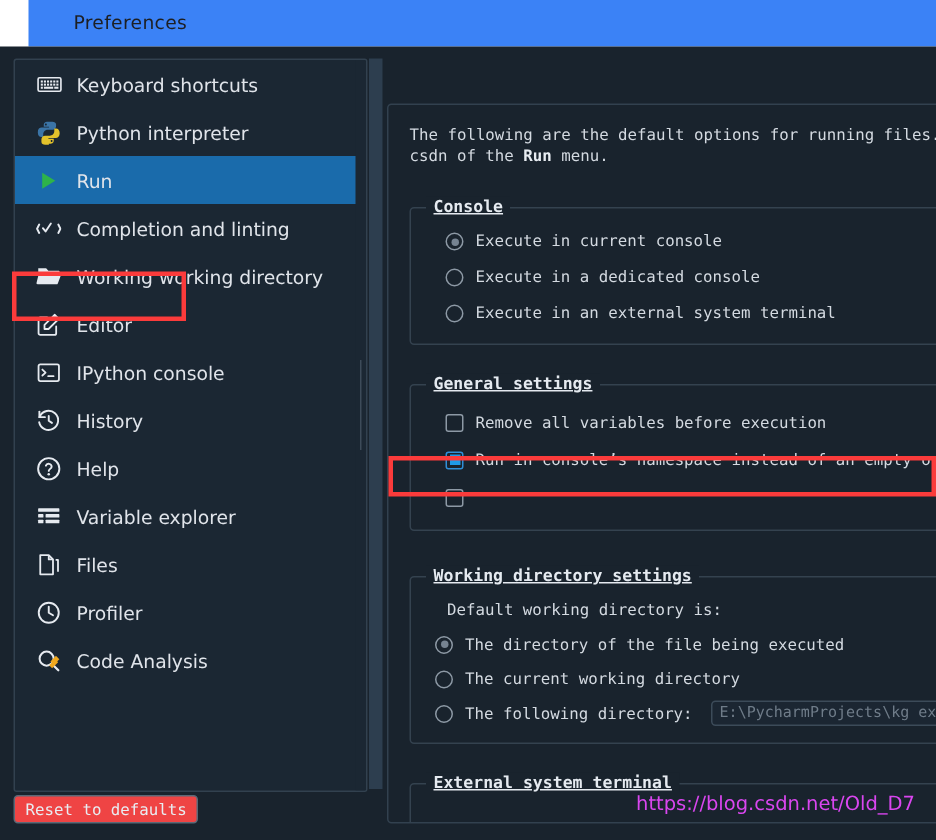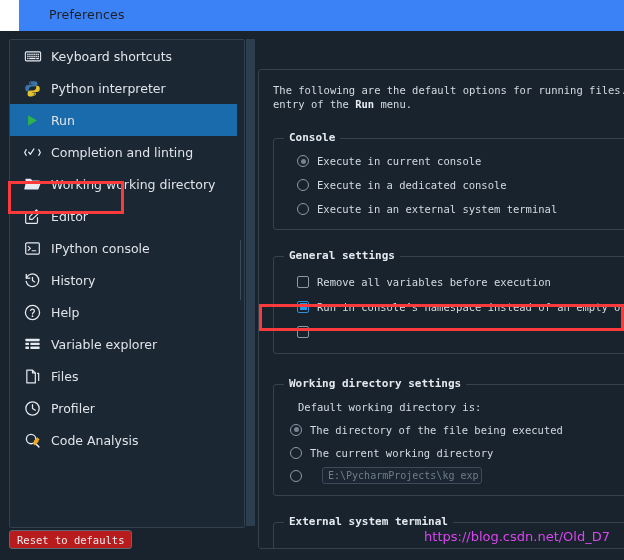--- a/index.html
+++ b/index.html
@@ -133,20 +133,21 @@
   .group-title {
     position: absolute;
     left: 10px; top: -8px;
     background: #19232d;
     padding: 0 5px;
     font-size: 11px;
     font-weight: bold;
     color: #e5eaf0;
     font-family: "DejaVu Sans Mono", monospace;
     white-space: nowrap;
+    text-decoration: underline;
   }
   .opt-row {
     display: flex;
     align-items: center;
     height: 24px;
     padding-left: 23px;
     font-size: 10.5px;
     color: #d4dae1;
     white-space: nowrap;
     font-family: "DejaVu Sans Mono", monospace;
@@ -218,21 +219,21 @@
     box-sizing: border-box;
     white-space: nowrap;
     overflow: hidden;
   }
 
   
   #reset-btn {
     position: absolute;
     left: 9px; top: 499px;
     height: 19px;
-    background: #b91c1c;
+    background: #ef4444;
     border: 1px solid #5b6977;
     border-radius: 3px;
     color: #e8edf2;
     font-size: 10.5px;
     font-family: "DejaVu Sans Mono", monospace;
     display: flex;
     align-items: center;
     padding: 0 7px;
     box-sizing: border-box;
     white-space: nowrap;
@@ -417,21 +418,21 @@
     <div id="sidebar-scroll">
       <div id="sidebar-scroll-line"></div>
     </div>
   </div>
 
   <div id="middle-scroll"></div>
 
   <div id="content">
 
     <div id="intro"><span>The following are the default options for running files. The</span>
-<span>entry of the </span><b>Run</b><span> menu.</span></div>
+<span>csdn of the </span><b>Run</b><span> menu.</span></div>
 
     <div class="group" id="group-console" style="top:68px; height:92px;">
       <div class="group-title">Console</div>
       <div style="padding-top:10px;">
         <div class="opt-row">
           <span class="radio checked"></span>
           <span>Execute in current console</span>
         </div>
         <div class="opt-row">
           <span class="radio"></span>
@@ -470,20 +471,21 @@
         <div class="opt-row" style="height:23px; padding-left:16px;">
           <span class="radio checked"></span>
           <span>The directory of the file being executed</span>
         </div>
         <div class="opt-row" style="height:23px; padding-left:16px;">
           <span class="radio"></span>
           <span>The current working directory</span>
         </div>
         <div class="opt-row" style="height:23px; padding-left:16px;">
           <span class="radio"></span>
+          <span>The following directory:</span>
           <span class="textfield" style="width:160px; margin-left:12px;">E:\PycharmProjects\kg exp</span>
         </div>
       </div>
     </div>
 
     <div class="group" id="group-external" style="top:452px; height:40px;">
       <div class="group-title">External system terminal</div>
     </div>
 
   </div>

